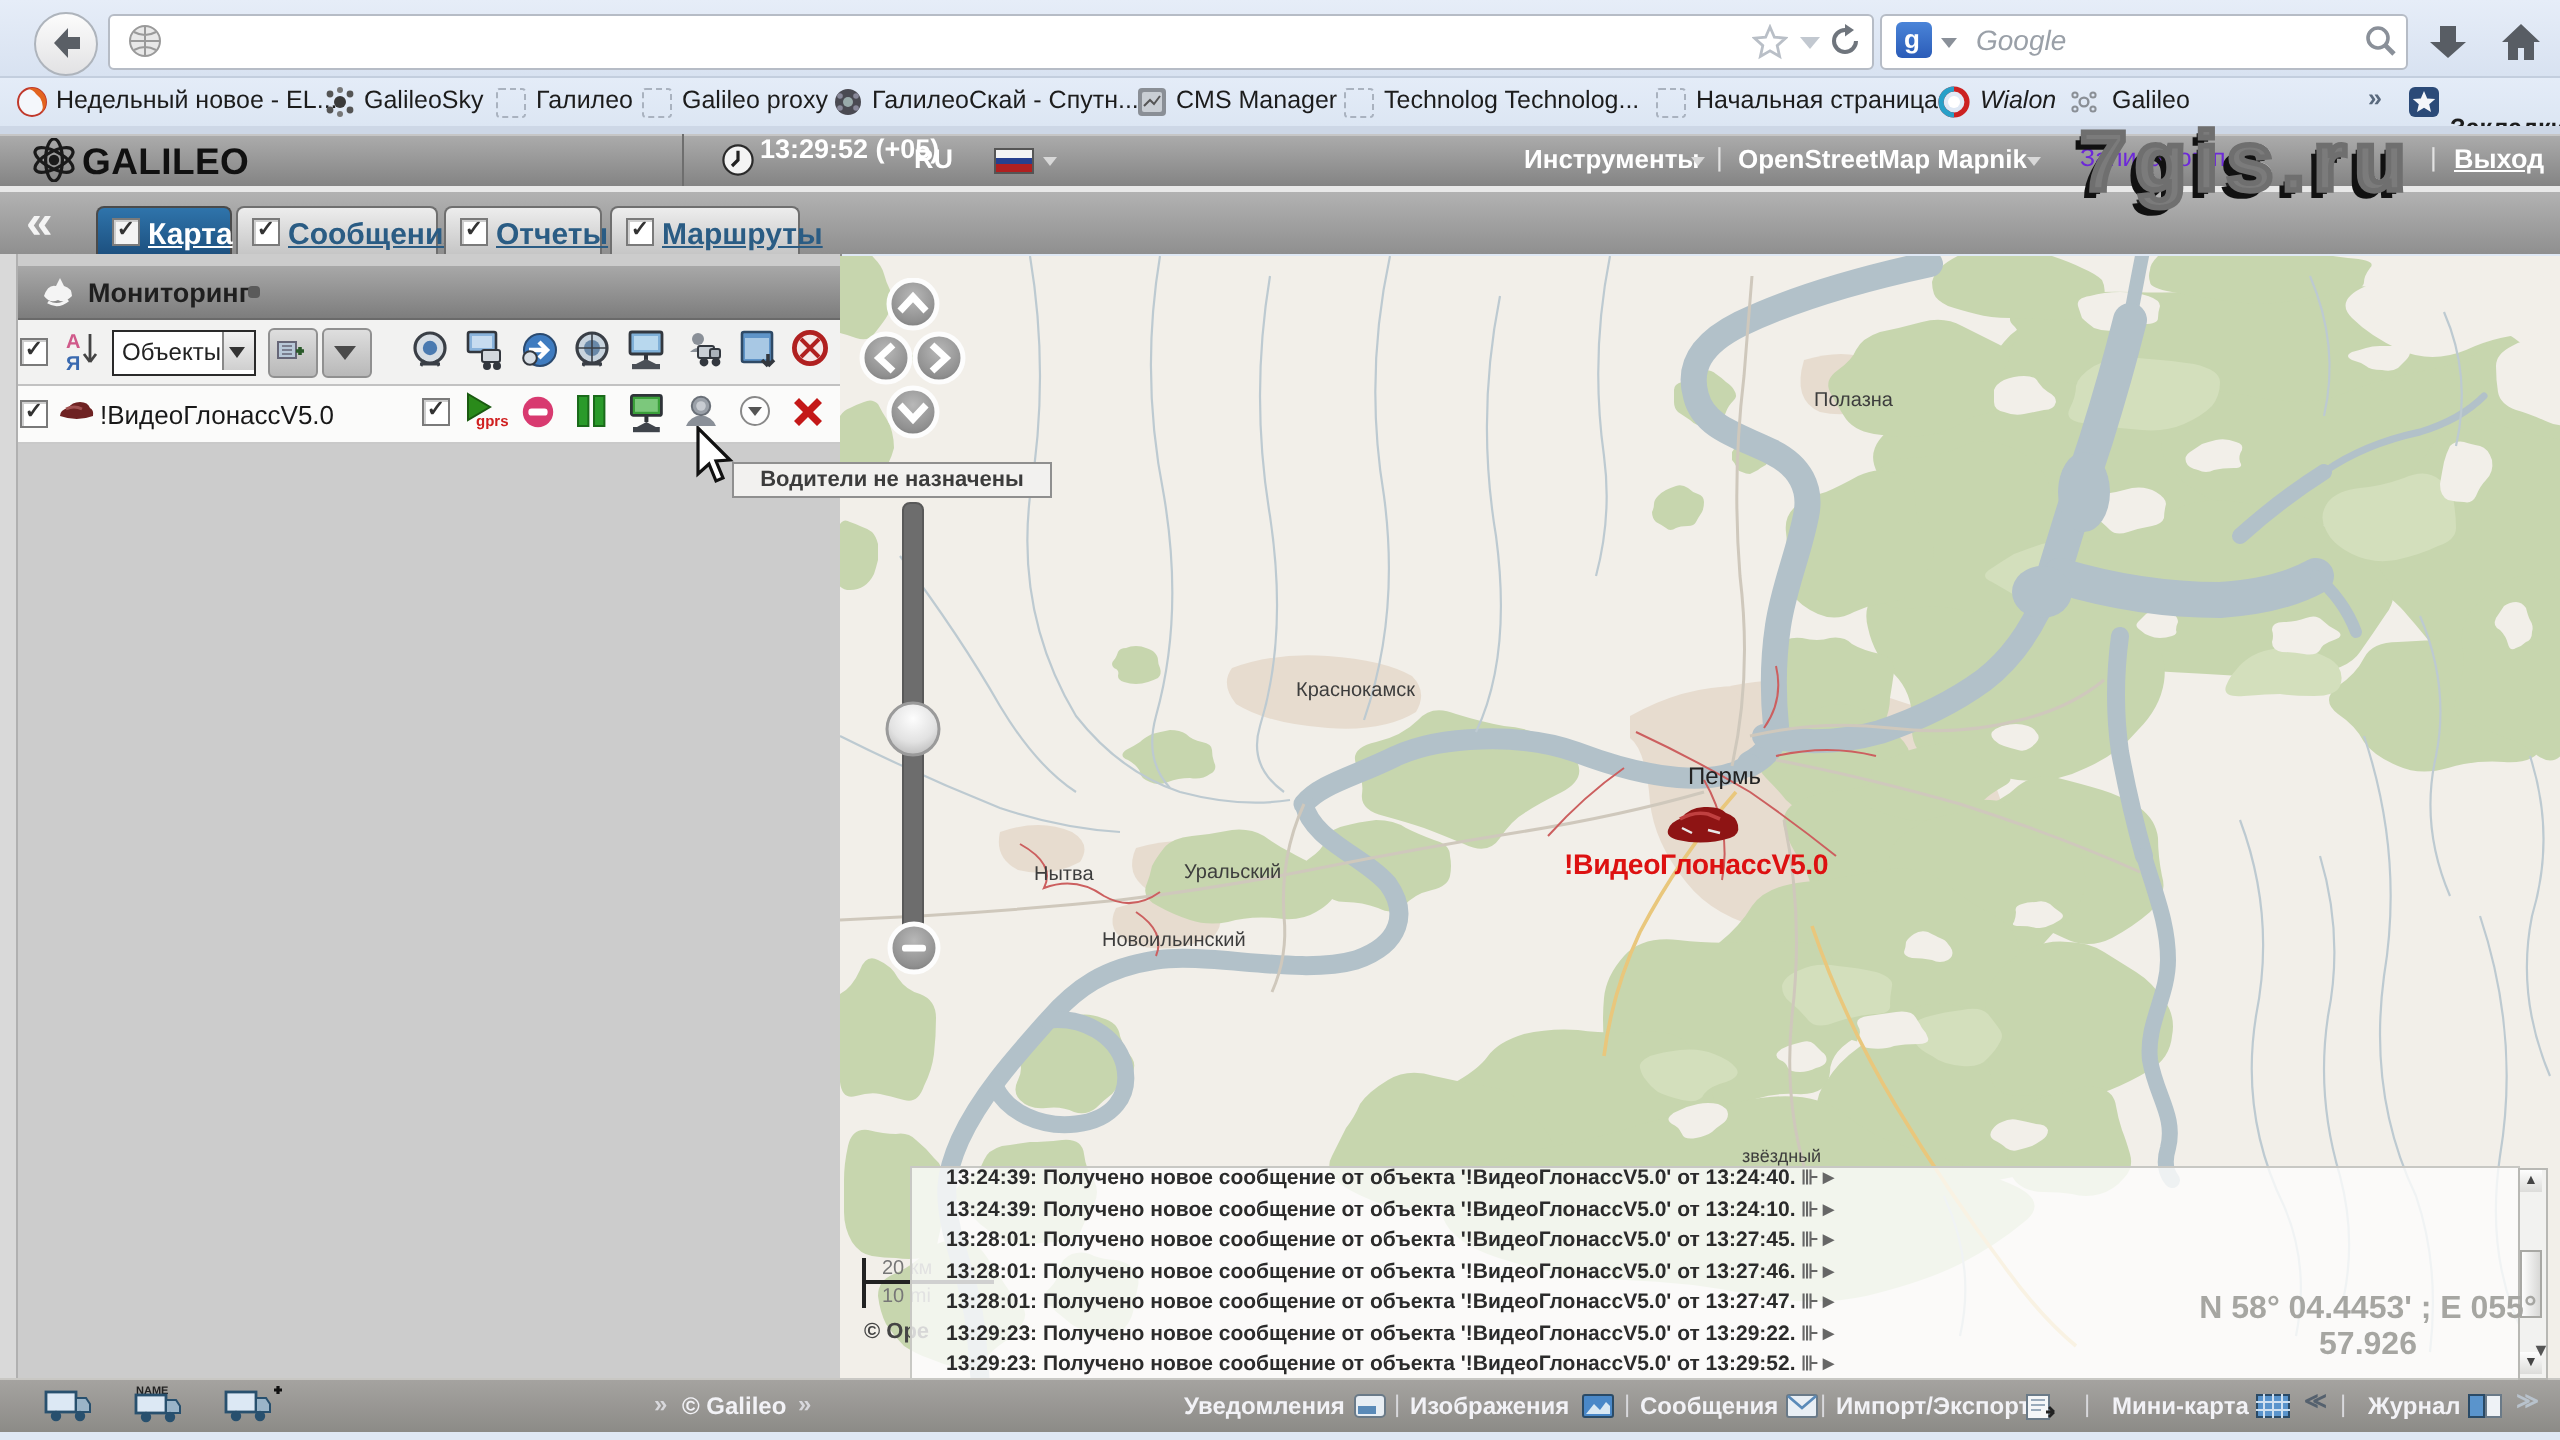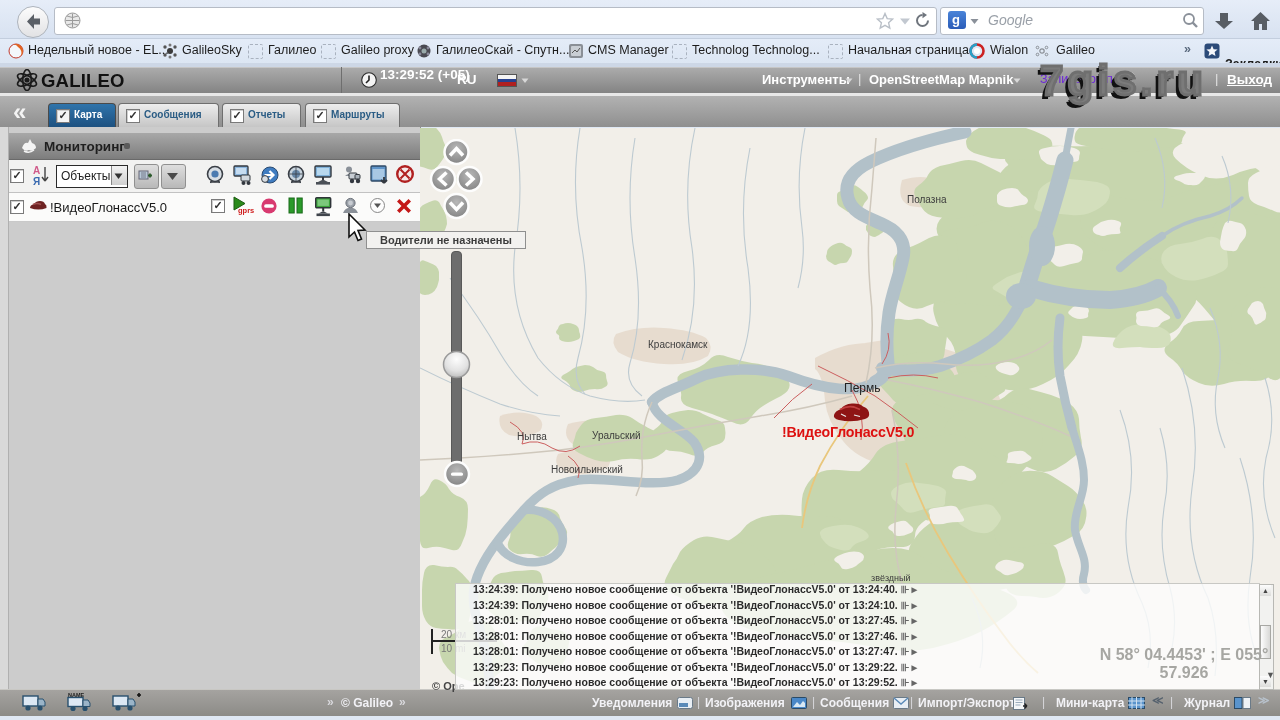--- a/index.html
+++ b/index.html
@@ -1,19 +1,19 @@
 <!DOCTYPE html>
 <html><head>
 <meta charset="utf-8">
 <style>
 html,body{margin:0;padding:0;}
 #screen{position:relative;width:1280px;height:720px;overflow:hidden;background:#dfe8f4;font-family:"Liberation Sans",sans-serif;}
 .abs{position:absolute;}
 .cb{position:absolute;width:12px;height:12px;background:#fff;border:1px solid #7a7a7a;box-shadow:inset 1px 1px 0 #cfcfcf;font-size:11px;line-height:11px;color:#333;text-align:center;font-weight:bold;}
-.tabtxt{font-size:10px;font-weight:bold;}
+.tabtxt{font-size:15px;font-weight:bold;text-decoration:underline;}
 .btm{color:#f2f2f6;font-size:12px;font-weight:bold;}
 .sep{color:#d8d8dc;font-size:12px;}
 </style>
 </head>
 <body>
 <div id="screen">
 
 <div class="abs" style="left:0;top:0;width:1280px;height:38px;background:linear-gradient(#e6edf8,#d8e2f1);border-bottom:1px solid #c3cede;"></div>
 
 <div class="abs" style="left:17px;top:6px;width:30px;height:30px;border-radius:50%;background:linear-gradient(#fcfcfc,#e2e2e4);border:1px solid #aeb4bc;"></div>
@@ -96,21 +96,21 @@
   <div class="abs" style="left:588px;top:4px;">CMS Manager</div>
   <div class="abs" style="left:672px;top:5px;width:13px;height:13px;border:1px dashed #a9b2bf;border-radius:2px;"></div>
   <div class="abs" style="left:692px;top:4px;">Technolog Technolog...</div>
   <div class="abs" style="left:828px;top:5px;width:13px;height:13px;border:1px dashed #a9b2bf;border-radius:2px;"></div>
   <div class="abs" style="left:848px;top:4px;">Начальная страница</div>
   <svg class="abs" style="left:969px;top:4px;" width="16" height="16" viewBox="0 0 16 16">
         <circle cx="8" cy="8" r="6.5" fill="none" stroke="#cc2222" stroke-width="2.6"></circle>
         <path d="M8 1.5 a6.5 6.5 0 0 0 0 13" fill="none" stroke="#28a0c8" stroke-width="2.6"></path>
         <circle cx="8" cy="8" r="3" fill="#fff"></circle>
       </svg>
-  <div class="abs" style="left:990px;top:4px;">Wialon</div>
+  <div class="abs" style="left:990px;top:4px;font-style:italic;">Wialon</div>
   <svg class="abs" style="left:1034px;top:4px;" width="16" height="16" viewBox="0 0 16 16">
         <circle cx="8" cy="8" r="2.2" fill="none" stroke="#8a8f96" stroke-width="1.2"></circle>
         <circle cx="3.5" cy="4.5" r="1.3" fill="none" stroke="#8a8f96"></circle>
         <circle cx="12.5" cy="4.5" r="1.3" fill="none" stroke="#8a8f96"></circle>
         <circle cx="3.5" cy="11.5" r="1.3" fill="none" stroke="#8a8f96"></circle>
         <circle cx="12.5" cy="11.5" r="1.3" fill="none" stroke="#8a8f96"></circle>
       </svg>
   <div class="abs" style="left:1056px;top:4px;">Galileo</div>
   <div class="abs" style="left:1184px;top:3px;color:#5a6a7e;font-weight:bold;">»</div>
   <svg class="abs" style="left:1204px;top:4px;" width="16" height="16" viewBox="0 0 16 16">
@@ -520,21 +520,21 @@
       </svg>
   <svg class="abs" style="left:443px;top:460px;z-index:21;" width="28" height="28" viewBox="0 0 28 28">
         <circle cx="14" cy="14" r="12" fill="url(#pg)" stroke="#fdfdfd" stroke-width="2.5"></circle>
         <rect x="8" y="12.4" width="12" height="3.4" rx="1.6" fill="#fff"></rect>
       </svg>
 
   <div class="abs" style="left:431px;top:629px;width:2px;height:25px;background:#222;z-index:5;"></div>
   <div class="abs" style="left:431px;top:640px;width:66px;height:2px;background:#222;z-index:5;"></div>
   <div class="abs" style="left:441px;top:629px;font-size:10px;color:#777;z-index:5;">20 км</div>
   <div class="abs" style="left:441px;top:643px;font-size:10px;color:#777;z-index:5;">10 mi</div>
-  <div class="abs" style="left:432px;top:660px;font-size:11px;font-weight:bold;color:#444;z-index:5;margin-top:20px;">© Ope</div>
+  <div class="abs" style="left:432px;top:660px;font-size:11px;font-weight:bold;color:#444;z-index:5;">© Ope</div>
 
   <div class="abs" style="left:455px;top:583px;width:804px;height:105px;background:rgba(253,253,252,0.8);border:1px solid #c8c8c4;border-right:none;z-index:10;overflow:hidden;font-size:10.5px;font-weight:bold;color:#2b2b2b;line-height:14.5px;white-space:nowrap;">
     <div style="margin:-2px 0 0 17px;">13:24:39: Получено новое сообщение от объекта '!ВидеоГлонассV5.0' от 13:24:40. <span style="color:#666;font-size:10px;">⊪<b>►</b></span></div>
     <div style="margin-left:17px;">13:24:39: Получено новое сообщение от объекта '!ВидеоГлонассV5.0' от 13:24:10. <span style="color:#666;font-size:10px;">⊪<b>►</b></span></div>
     <div style="margin-left:17px;">13:28:01: Получено новое сообщение от объекта '!ВидеоГлонассV5.0' от 13:27:45. <span style="color:#666;font-size:10px;">⊪<b>►</b></span></div>
     <div style="margin-left:17px;">13:28:01: Получено новое сообщение от объекта '!ВидеоГлонассV5.0' от 13:27:46. <span style="color:#666;font-size:10px;">⊪<b>►</b></span></div>
     <div style="margin-left:17px;">13:28:01: Получено новое сообщение от объекта '!ВидеоГлонассV5.0' от 13:27:47. <span style="color:#666;font-size:10px;">⊪<b>►</b></span></div>
     <div style="margin-left:17px;">13:29:23: Получено новое сообщение от объекта '!ВидеоГлонассV5.0' от 13:29:22. <span style="color:#666;font-size:10px;">⊪<b>►</b></span></div>
     <div style="margin-left:17px;">13:29:23: Получено новое сообщение от объекта '!ВидеоГлонассV5.0' от 13:29:52. <span style="color:#666;font-size:10px;">⊪<b>►</b></span></div>
   </div>

